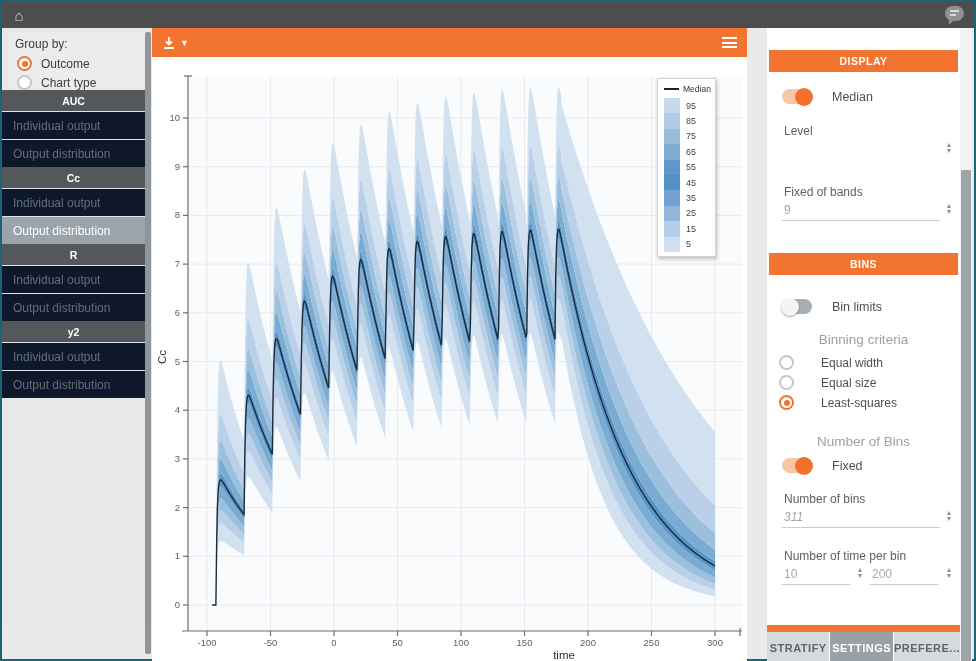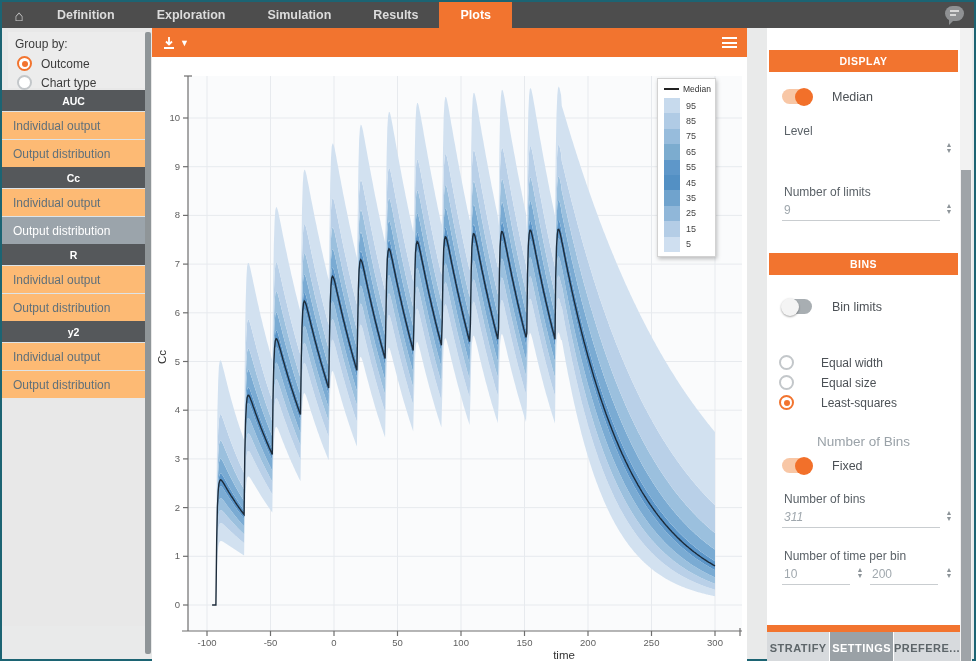--- a/index.html
+++ b/index.html
@@ -20,21 +20,21 @@
   #sidebar { position:absolute; left:0; top:26px; width:150px; height:598px; background:#e8e8e8; }
   #groupbox { position:absolute; left:6px; top:4px; width:137px; height:56px; background:#ececec; }
   #groupbox .gtitle { font-size:12px; color:#3c3c3c; padding:5px 0 3px 7px; }
   .gradio-row { display:flex; align-items:center; padding:2px 0 2px 9px; cursor:pointer; }
   .gradio-row span.lab { font-size:12px; color:#3c3c3c; margin-left:9px; }
   .radio { width:15px; height:15px; border-radius:50%; background:#fff; border:2px solid #c3c7ca; position:relative; flex:0 0 15px; }
   .radio.sel { border-color:#f2742f; }
   .radio.sel:after { content:""; position:absolute; left:2.5px; top:2.5px; width:6px; height:6px; border-radius:50%; background:#f2742f; }
   #sections { position:absolute; left:0; top:62px; width:143px; }
   .sec-header { height:21px; background:#55585b; color:#fff; font-size:10.5px; font-weight:bold; display:flex; align-items:center; justify-content:center; }
-  .sec-item { height:28px; background:#fdba74; color:#60707a; font-size:12px; display:flex; align-items:center; padding-left:11px; cursor:pointer; border-top:1px solid #dde4e8; }
+  .sec-item { height:28px; background:#0f172a; color:#60707a; font-size:12px; display:flex; align-items:center; padding-left:11px; cursor:pointer; border-top:1px solid #dde4e8; }
   .sec-item.sel { background:#9ba4ab; color:#fff; }
   #sb-scroll { position:absolute; left:143px; top:4px; width:6px; height:622px; background:#8f9598; border-radius:2px; }
 
   
   #card { position:absolute; left:150px; top:26px; width:595px; height:635px; background:#fff; }
   #ctoolbar { height:29px; background:#f2742f; display:flex; align-items:center; padding:0 10px; }
   .dl-ic { display:flex; align-items:center; cursor:pointer; }
   .caret { color:#fff; font-size:9px; margin-left:4px; }
   .burger { margin-left:auto; cursor:pointer; width:15px; }
   .burger div { height:2px; background:#fff; margin:2.5px 0; }
@@ -71,27 +71,20 @@
   #rp-scroll-track { position:absolute; left:958px; top:26px; width:12px; height:635px; background:#f2f2f2; }
   #rp-scroll { position:absolute; left:1px; top:142px; width:10px; height:492px; background:#9fa4a8; }
 </style>
 </head>
 <body>
 
 <div id="app">
 
   <div id="topnav">
     <div class="home">⌂</div>
-    <div id="navtabs" style="display:flex;">
-        <div class="navtab">Definition</div>
-        <div class="navtab">Exploration</div>
-        <div class="navtab">Simulation</div>
-        <div class="navtab">Results</div>
-        <div class="navtab active">Plots</div>
-      </div>
     <div class="chatwrap">
       <div class="chatbubble">
         <i style="top:4px"></i>
         <i style="top:8px;width:6px"></i>
       </div>
     </div>
   </div>
 
   <div id="sidebar">
     <div id="groupbox">
@@ -285,34 +278,35 @@
       <div class="toggle on"></div>
       <span class="tlab">Median</span>
     </div>
 
     <div class="flabel" style="top:96px">Level</div>
     <div class="spin" style="left:177px;top:114px">
         <b>▲</b>
         <b>▼</b>
       </div>
 
-    <div class="flabel" style="top:157px">Number of limits</div>
+    <div class="flabel" style="top:157px">Fixed of bands</div>
     <input class="uinput" style="position: absolute; left: 15px; top: 173px; width: 158px;" value="9">
     <div class="spin" style="left:177px;top:175px">
         <b>▲</b>
         <b>▼</b>
       </div>
 
     <div class="phdr" style="top:225px">BINS</div>
 
     <div class="toggle-row" style="top:271px">
       <div class="toggle off"></div>
       <span class="tlab">Bin limits</span>
     </div>
 
+    <div class="subhead" style="top:304px">Binning criteria</div>
     <div id="critradios">
         <div class="pradio-row" style="top: 327px;">
           <span class="radio"></span>
           <span class="lab">Equal width</span>
         </div>
         <div class="pradio-row" style="top: 347px;">
           <span class="radio"></span>
           <span class="lab">Equal size</span>
         </div>
         <div class="pradio-row" style="top: 367px; justify-content: flex-end;">

